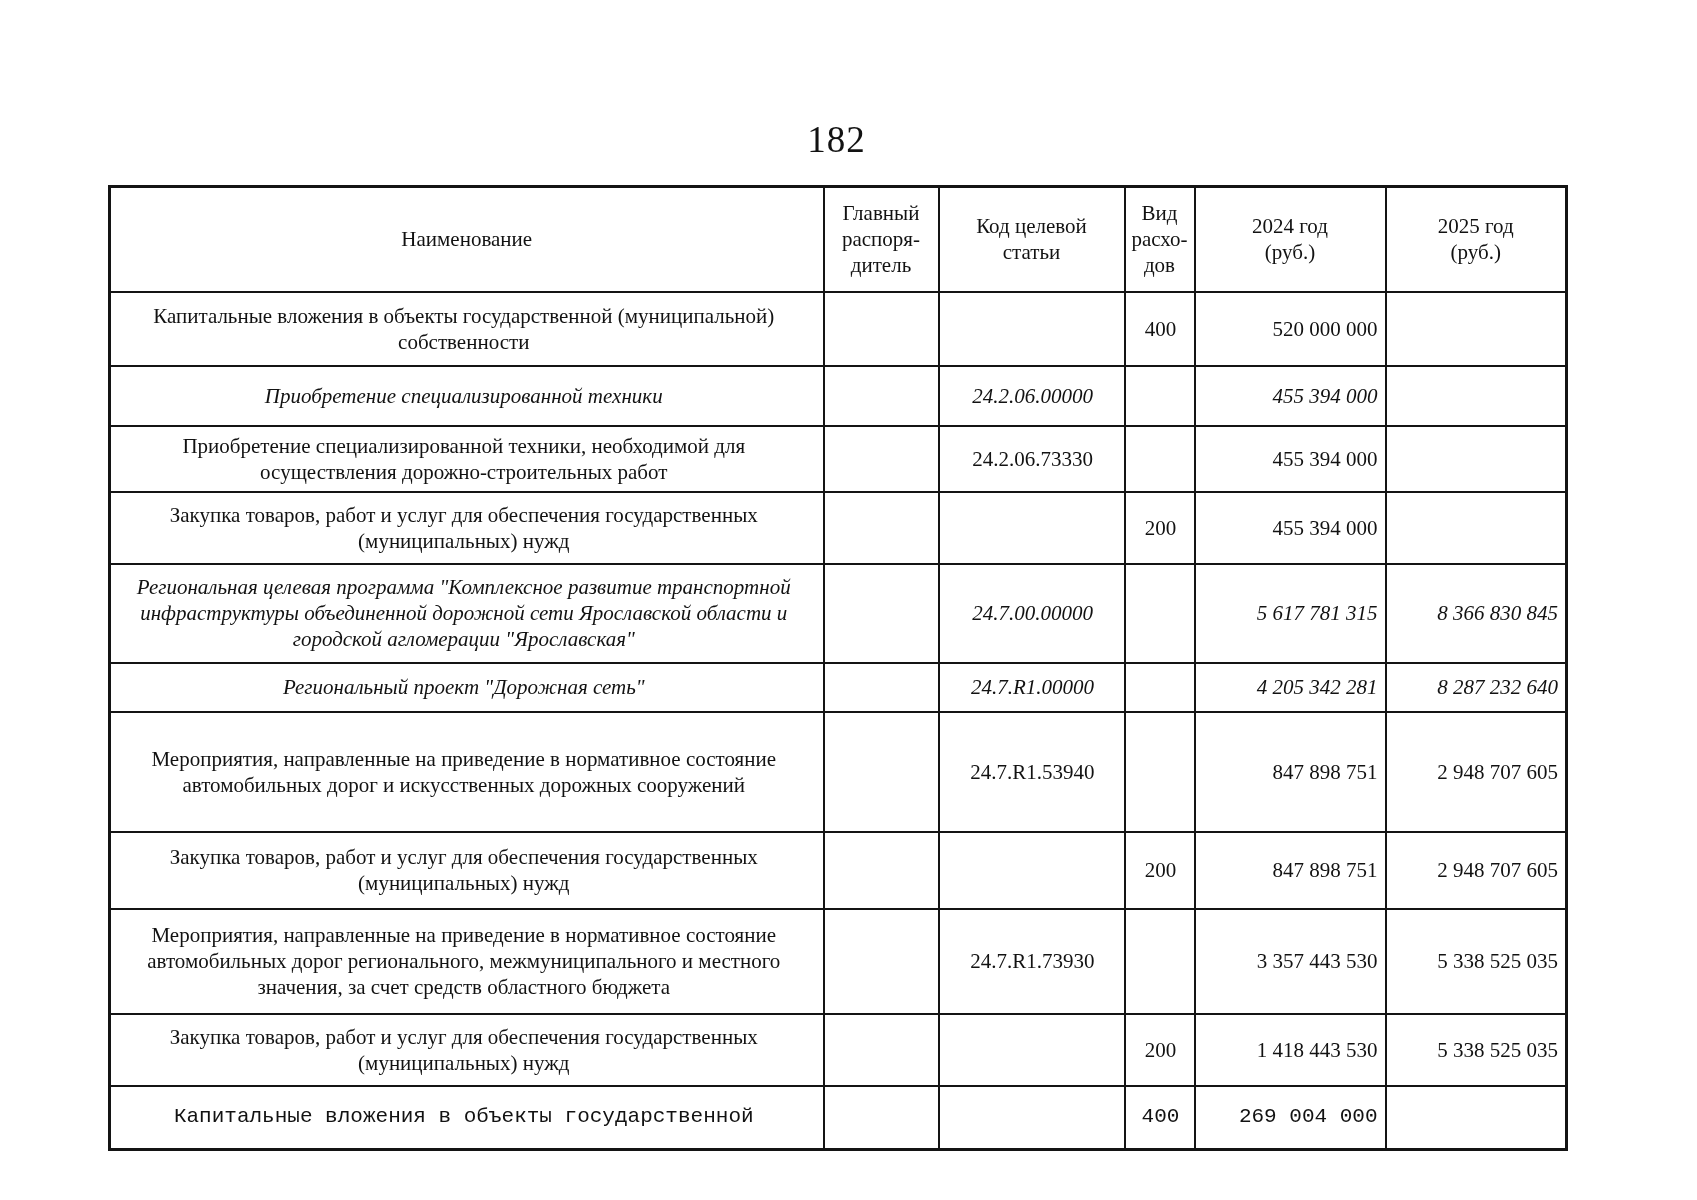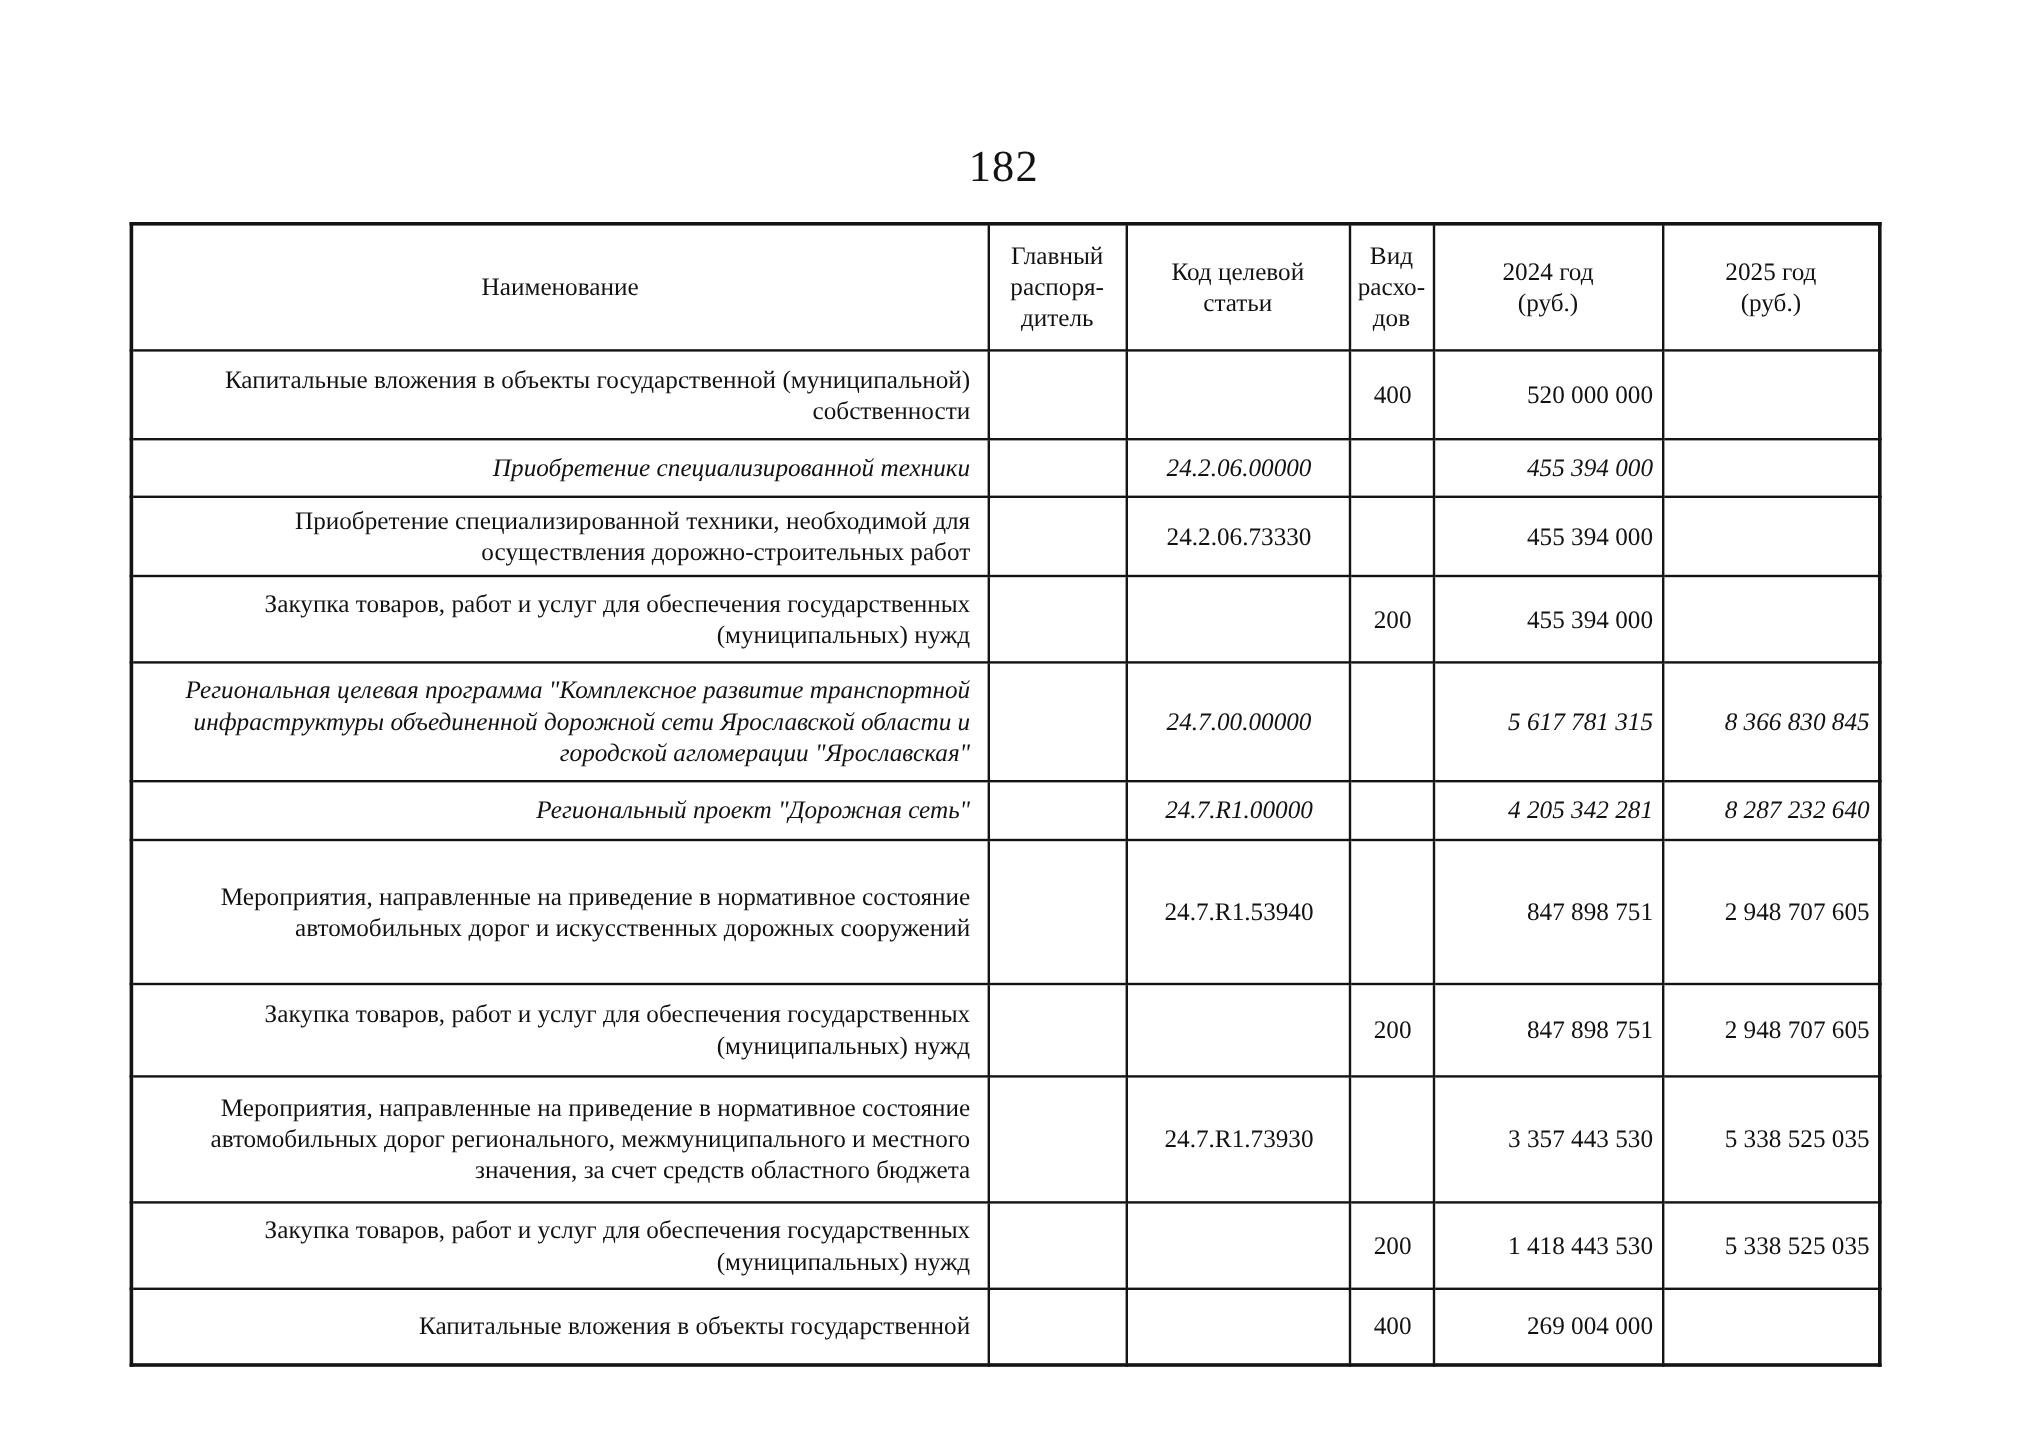--- a/index.html
+++ b/index.html
@@ -51,21 +51,21 @@
     text-align: center;
     vertical-align: middle;
     white-space: pre-line;
     padding: 4px 4px;
   }
   td {
     vertical-align: middle;
     padding: 4px 6px;
   }
   td.cell-name {
-    text-align: right;
+    text-align: center;
     padding-left: 8px;
     padding-right: 14px;
   }
   td.cell-grbs, td.cell-code, td.cell-vid {
     text-align: center;
     padding-left: 4px;
     padding-right: 2px;
   }
   td.cell-2024, td.cell-2025 {
     text-align: right;
@@ -109,21 +109,21 @@
   </thead>
   <tbody>
       <tr style="height: 74px;">
         <td class="cell-name">Капитальные вложения в объекты государственной (муниципальной) собственности</td>
         <td class="cell-grbs"></td>
         <td class="cell-code"></td>
         <td class="cell-vid">400</td>
         <td class="cell-2024">520 000 000</td>
         <td class="cell-2025"></td>
       </tr>
-      <tr class="it" style="height: 48px;">
+      <tr class="it" style="height: 60px;">
         <td class="cell-name">Приобретение специализированной техники</td>
         <td class="cell-grbs"></td>
         <td class="cell-code">24.2.06.00000</td>
         <td class="cell-vid"></td>
         <td class="cell-2024">455 394 000</td>
         <td class="cell-2025"></td>
       </tr>
       <tr style="height: 66px; margin-top: 32px;">
         <td class="cell-name">Приобретение специализированной техники, необходимой для осуществления дорожно-строительных работ</td>
         <td class="cell-grbs"></td>
@@ -181,21 +181,21 @@
         <td class="cell-2025">5 338 525 035</td>
       </tr>
       <tr style="height: 72px;">
         <td class="cell-name">Закупка товаров, работ и услуг для обеспечения государственных (муниципальных) нужд</td>
         <td class="cell-grbs"></td>
         <td class="cell-code"></td>
         <td class="cell-vid">200</td>
         <td class="cell-2024">1 418 443 530</td>
         <td class="cell-2025">5 338 525 035</td>
       </tr>
-      <tr style="height: 64px;">
+      <tr style="height: 64px; font-family: Liberation Mono, monospace;">
         <td class="cell-name">Капитальные вложения в объекты государственной</td>
         <td class="cell-grbs"></td>
         <td class="cell-code"></td>
         <td class="cell-vid">400</td>
         <td class="cell-2024">269 004 000</td>
         <td class="cell-2025"></td>
       </tr>
     </tbody>
 </table>
 

